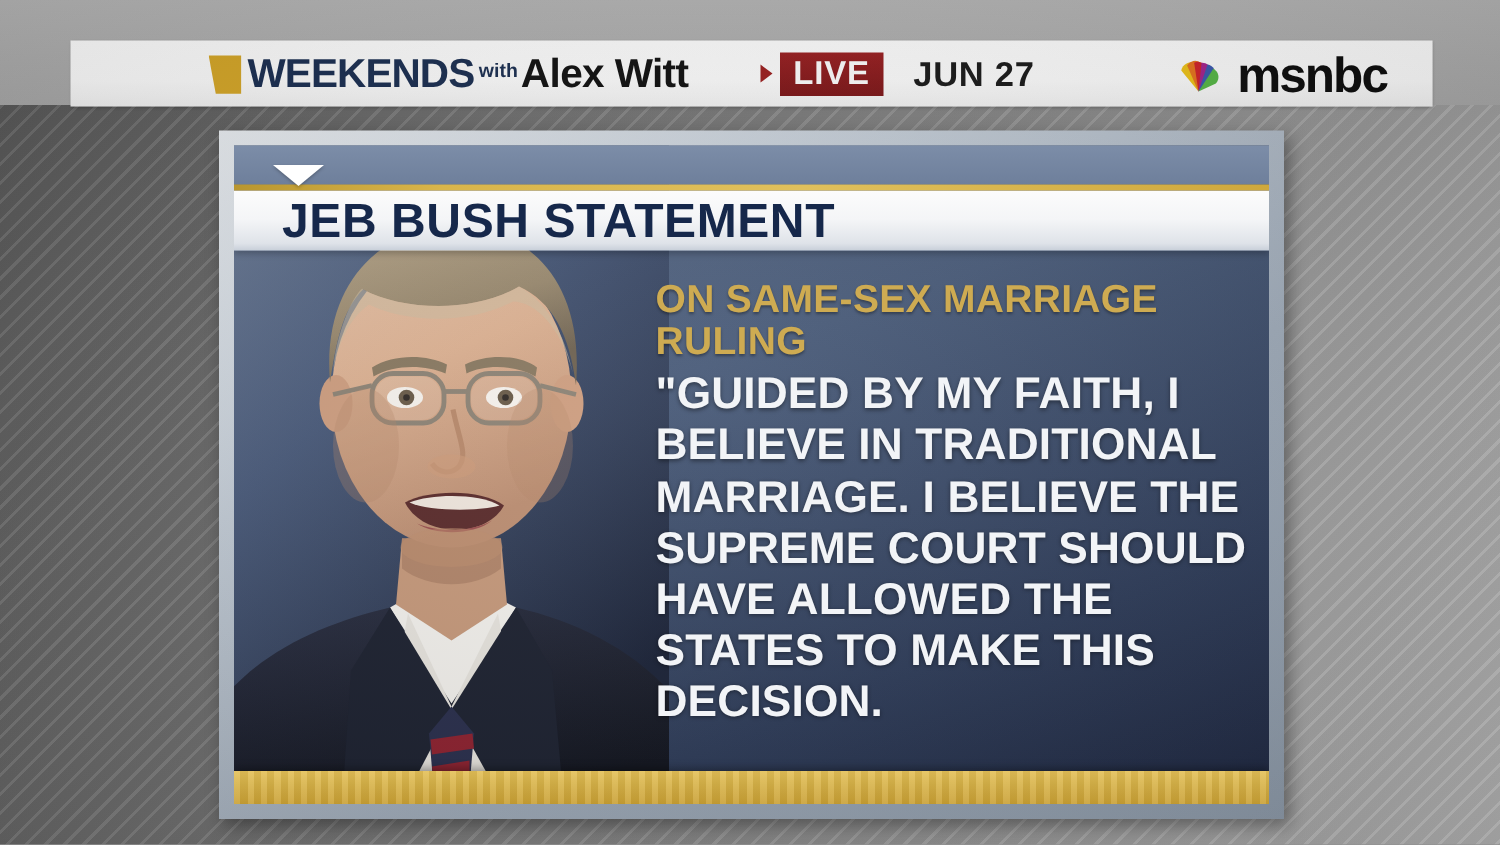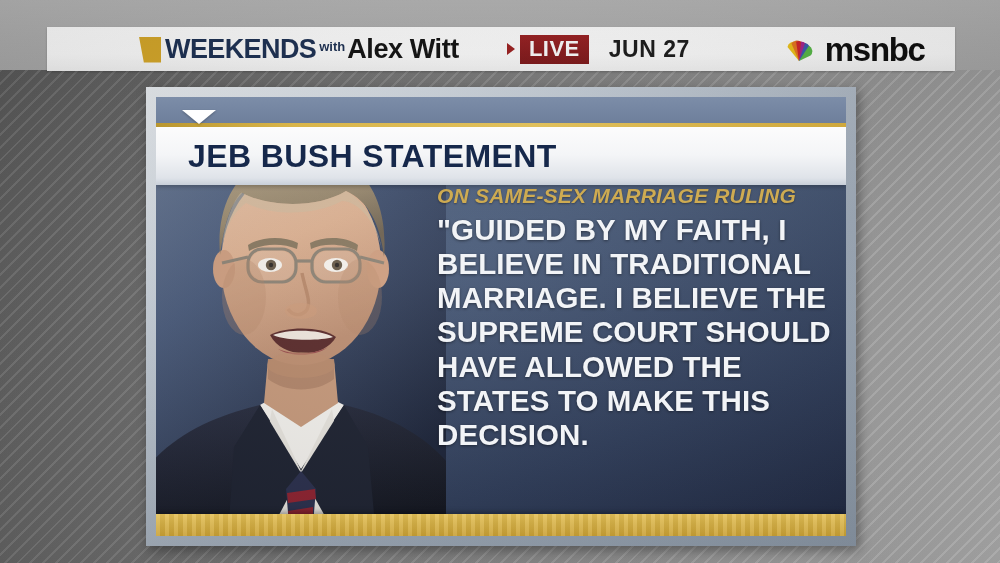--- a/index.html
+++ b/index.html
@@ -189,21 +189,21 @@
     width: 0; height: 0;
     border-left: 17px solid transparent;
     border-right: 17px solid transparent;
     border-top: 14px solid #ffffff;
     z-index: 9;
     filter: drop-shadow(0 1px 1px rgba(0,0,0,0.25));
   }
   .headline-bar {
     position: absolute;
     left: 0; top: 30px;
-    width: 100%; height: 58px;
+    width: 100%; height: 40px;
     background: linear-gradient(180deg, #fcfcfc 0%, #f4f5f7 48%, #dfe3e9 88%, #c8cfd9 100%);
     z-index: 6;
     display: flex;
     align-items: center;
     box-shadow: 0 2px 4px rgba(0,0,0,0.22);
   }
   .headline-text {
     font-size: 32px;
     font-weight: bold;
     color: #16284b;
@@ -214,28 +214,27 @@
   }
 
   
   .quote-block {
     position: absolute;
     left: 281px; top: 88px;
     width: 400px;
     z-index: 4;
   }
   .quote-kicker {
-    font-size: 21px;
+    font-size: 26px;
     font-weight: bold;
     color: #ceab52;
     letter-spacing: 0.2px;
     line-height: 1.08;
     text-shadow: 0 1px 2px rgba(0,0,0,0.35);
     margin-bottom: 5px;
-    font-style: italic;
   }
   .quote-body {
     font-size: 29.5px;
     font-weight: bold;
     color: #f2f4f7;
     letter-spacing: 0.1px;
     line-height: 1.16;
     text-shadow: 0 1px 3px rgba(0,0,0,0.42);
   }
 

